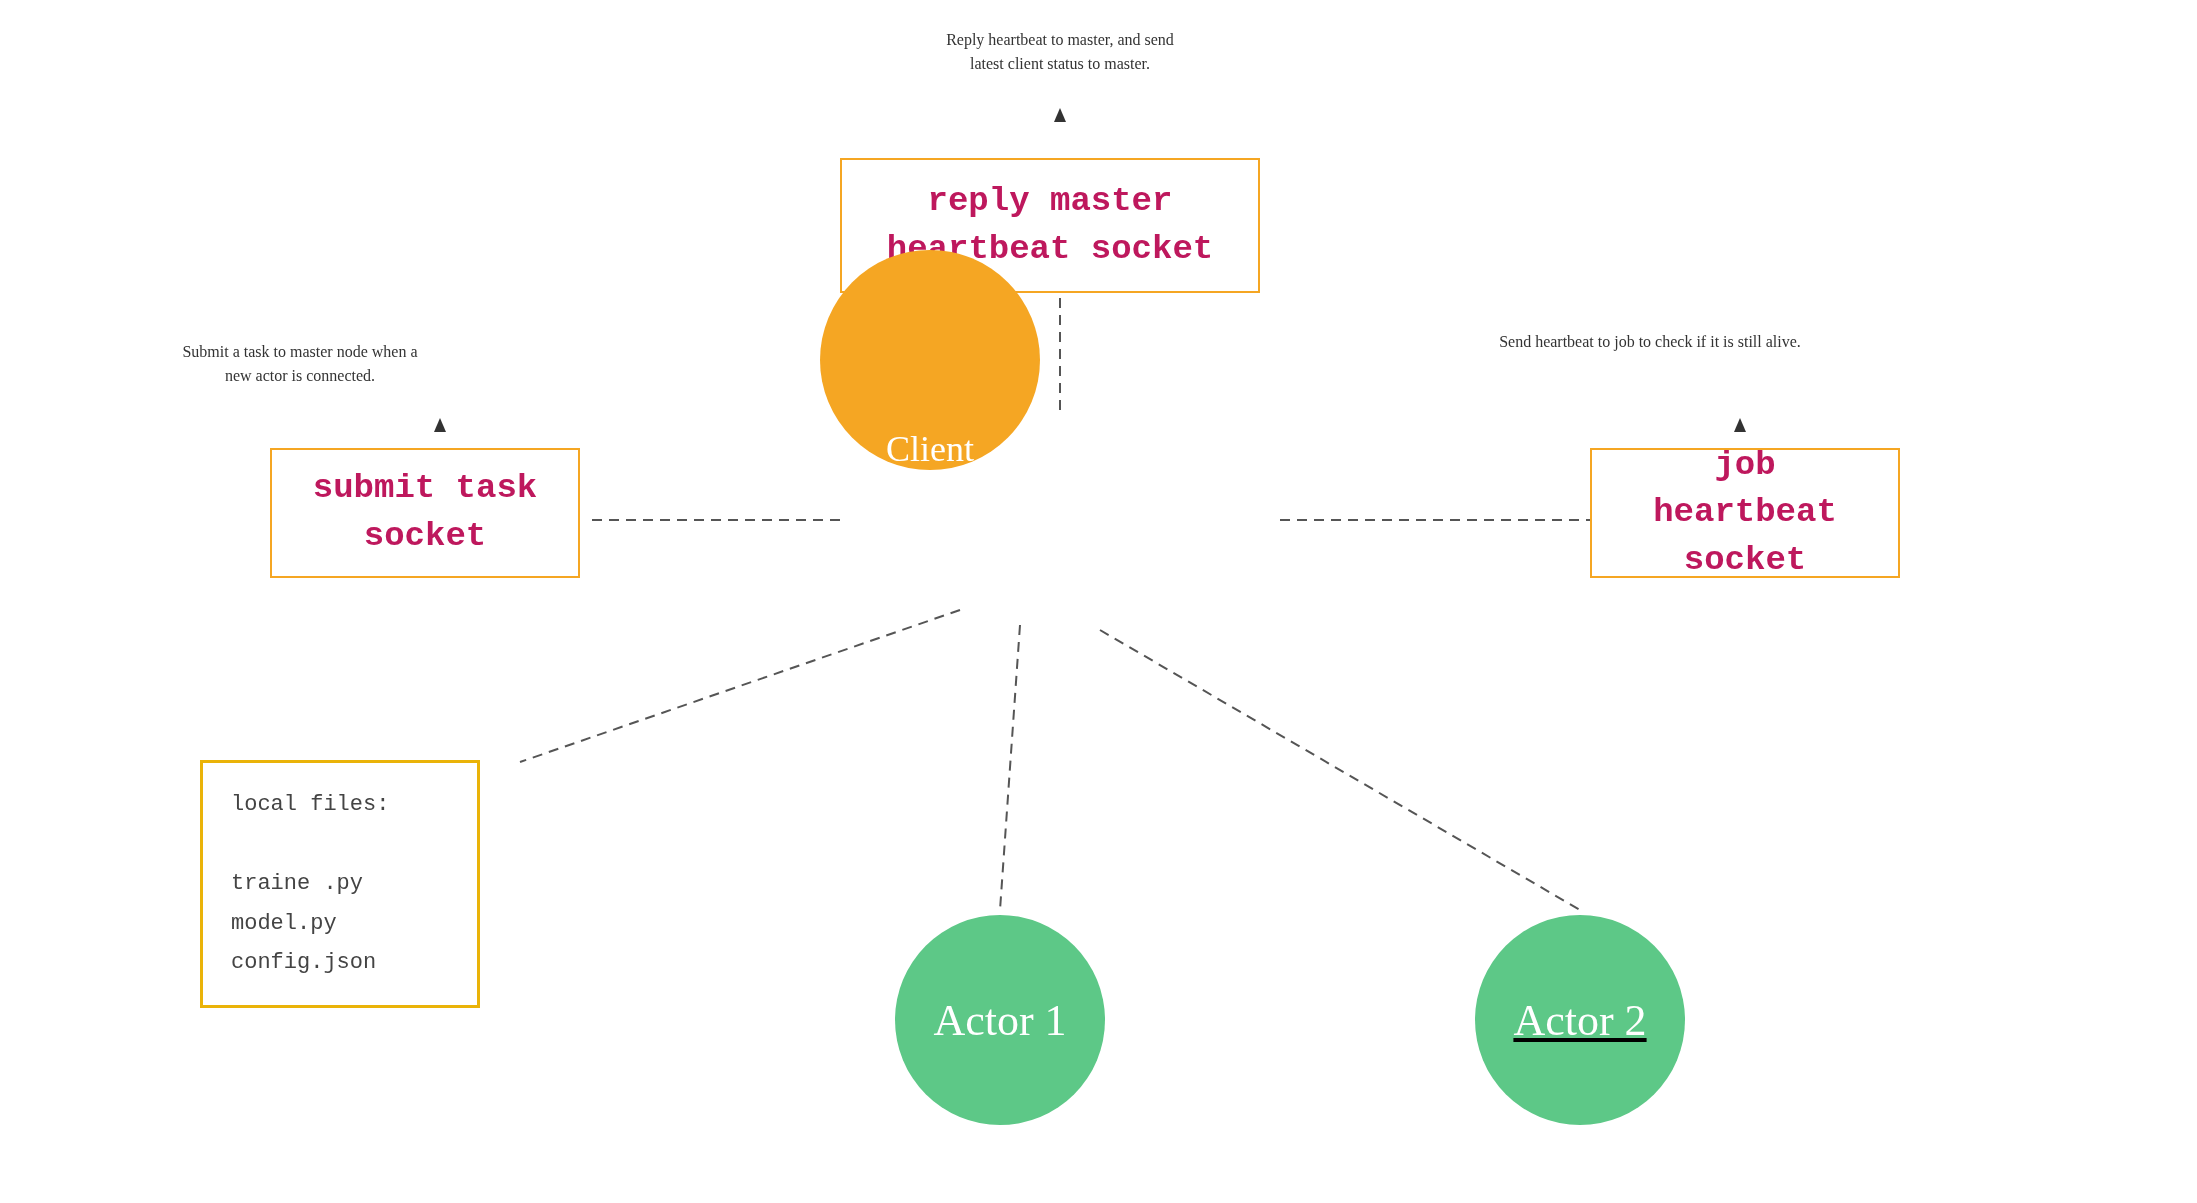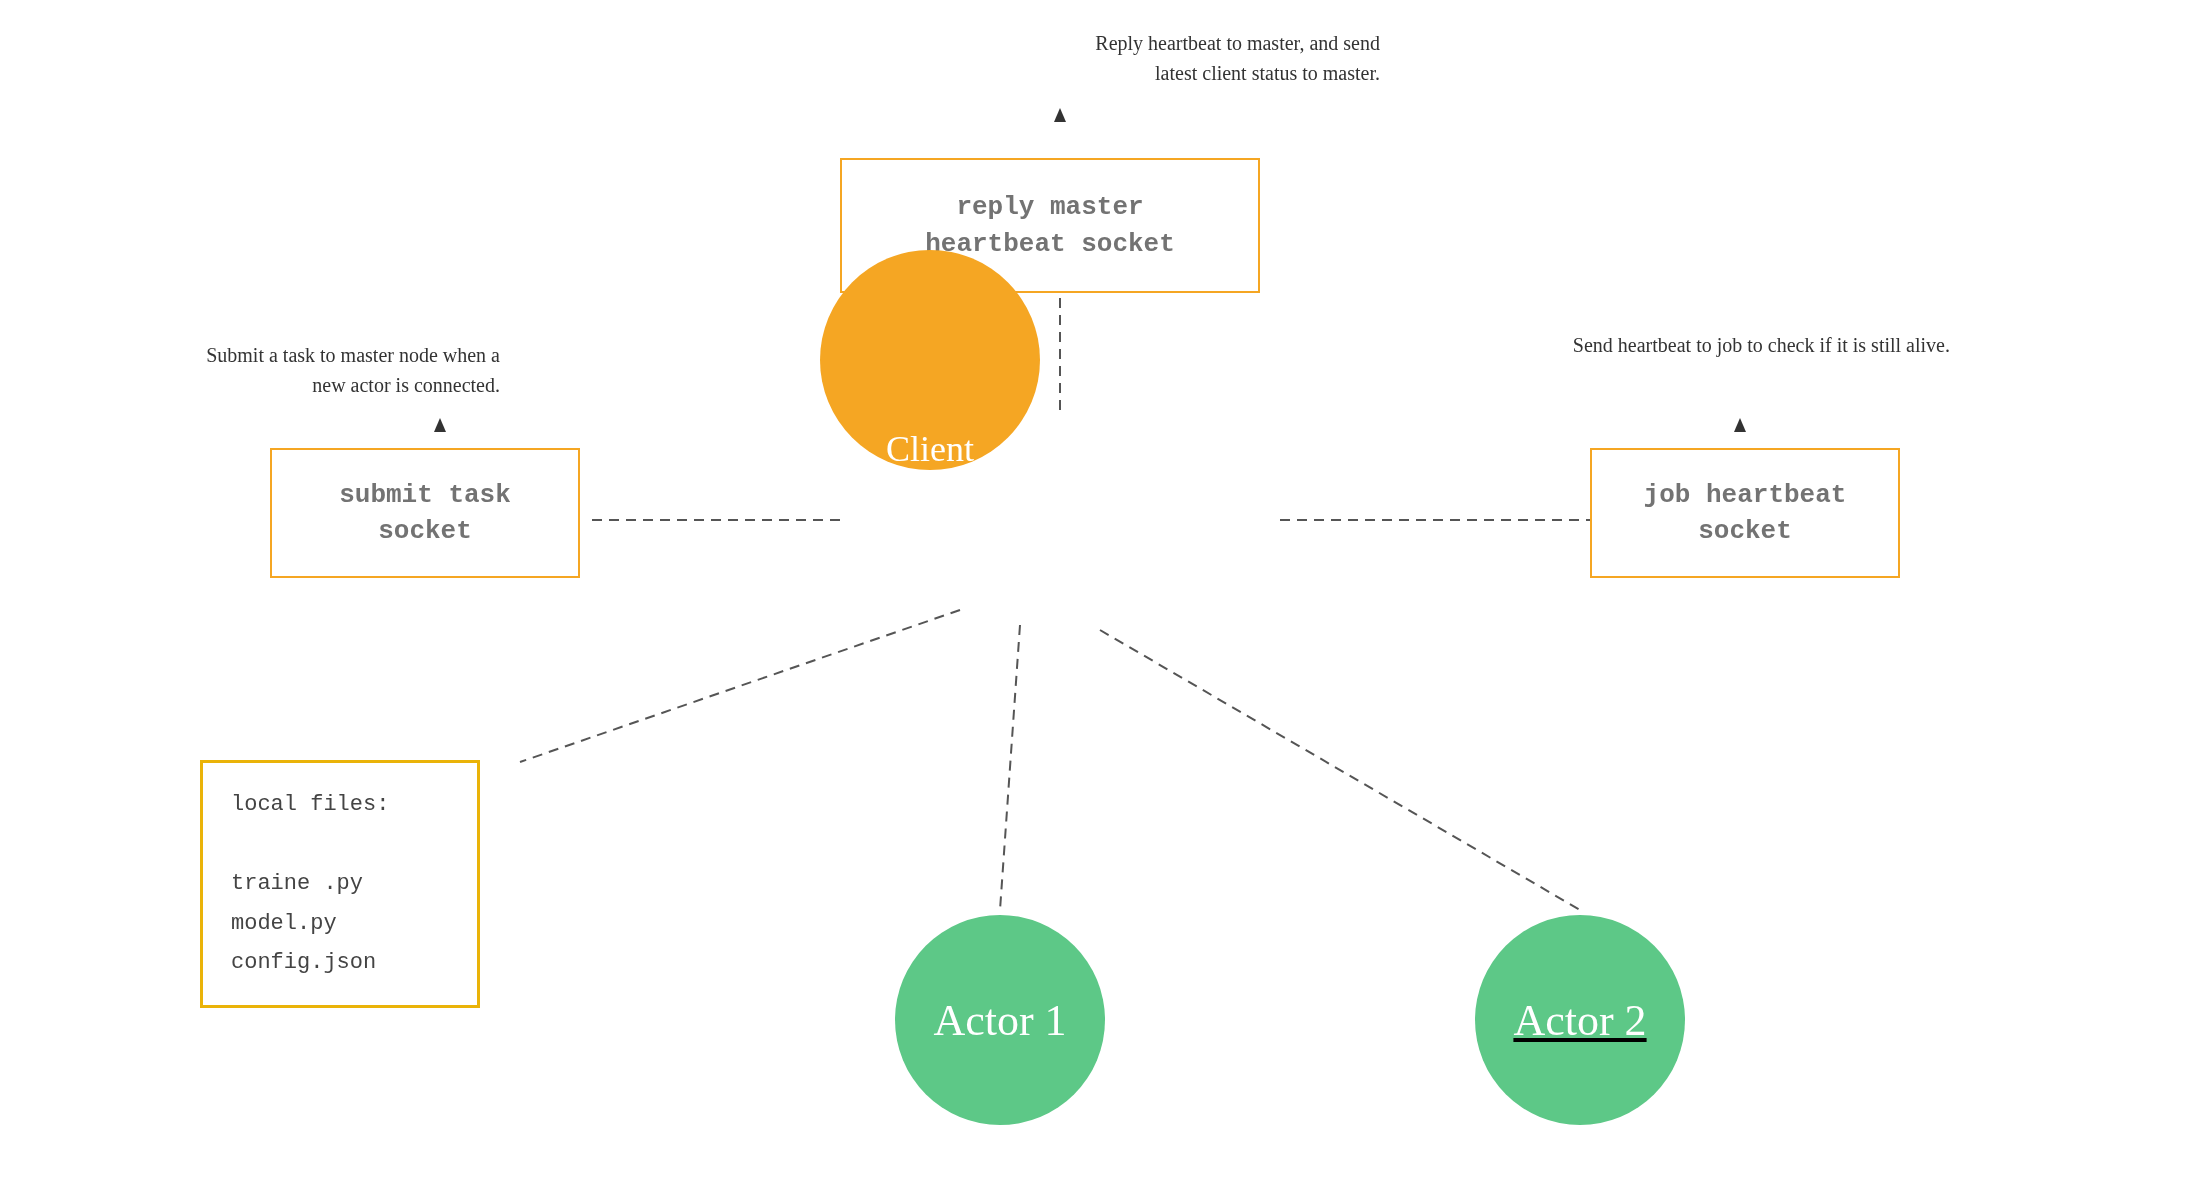--- a/index.html
+++ b/index.html
@@ -77,23 +77,23 @@
       border: 2.5px solid #F5A623;
       background: white;
       display: flex;
       align-items: center;
       justify-content: center;
       text-align: center;
       padding: 18px 22px;
     }
 
     .socket-box-label {
-      color: #737373;
+      color: #be185d;
       font-family: 'Courier New', monospace;
-      font-size: 26px;
+      font-size: 34px;
       line-height: 1.4;
       font-weight: bold;
     }
 
     
     .local-files-box {
       position: absolute;
       border: 3px solid #eab308;
       background: white;
       padding: 22px 28px;
@@ -102,23 +102,23 @@
     .local-files-text {
       font-family: 'Courier New', monospace;
       font-size: 22px;
       color: #444;
       line-height: 1.8;
     }
 
     
     .annotation {
       position: absolute;
-      text-align: right;
+      text-align: center;
       font-family: Georgia, serif;
-      font-size: 20px;
+      font-size: 16px;
       color: #333;
       line-height: 1.5;
     }
   </style>
 </head>
 <body>
 
 <div class="diagram-container">
 
   <svg class="lines-svg">

